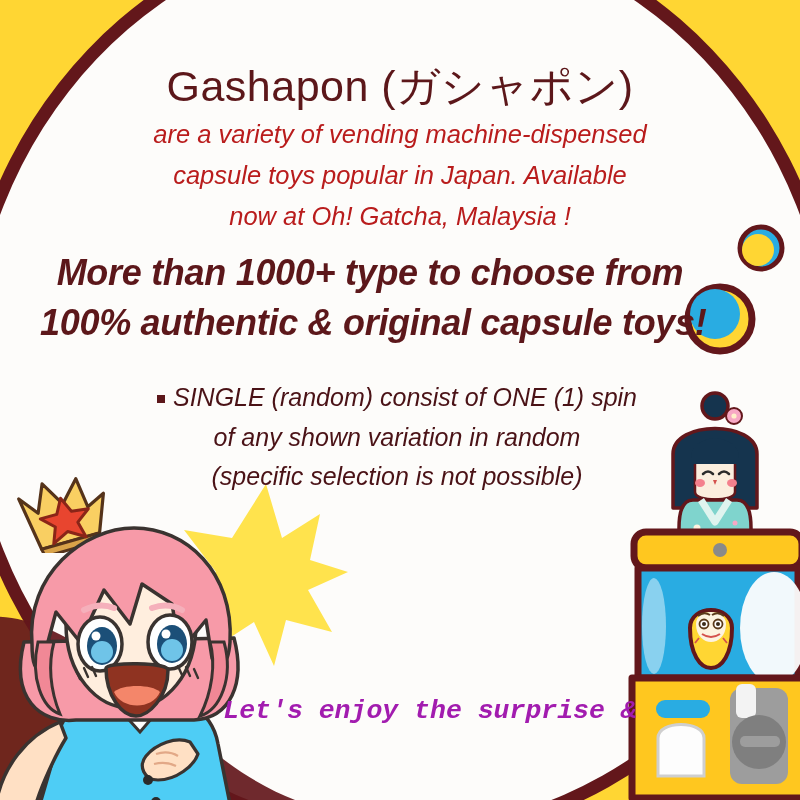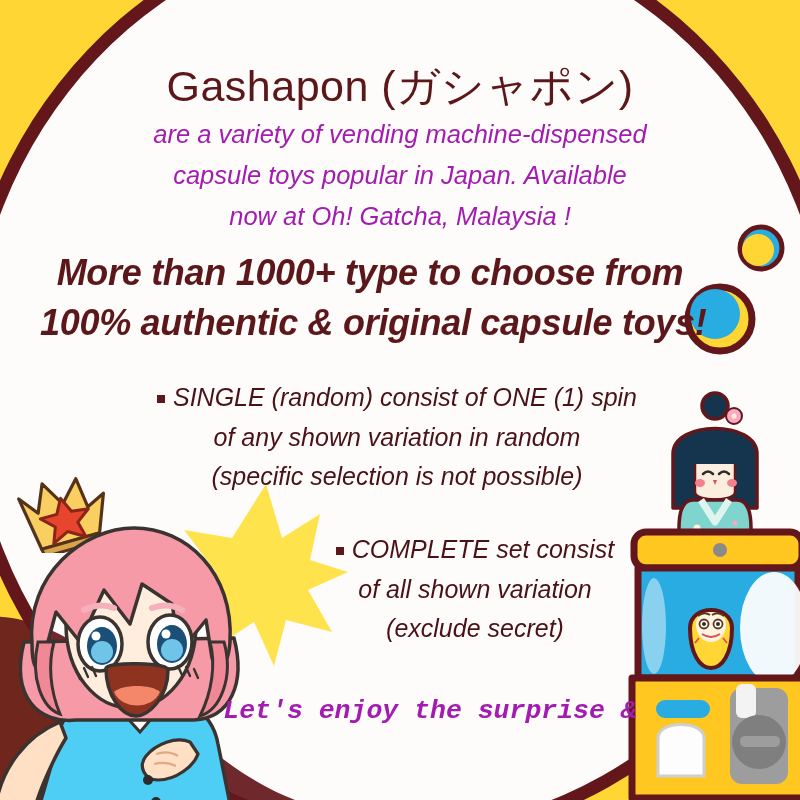--- a/index.html
+++ b/index.html
@@ -53,21 +53,21 @@
     color: #5c171a;
   }
   .subtitle {
     position: absolute;
     top: 114px;
     left: 100px;
     width: 600px;
     font-size: 25.5px;
     font-style: italic;
     line-height: 41px;
-    color: #a21caf;
+    color: #b91c1c;
   }
   .highlight {
     position: absolute;
     top: 248px;
     left: 40px;
     width: 660px;
     font-size: 36px;
     font-weight: bold;
     font-style: italic;
     line-height: 50px;
@@ -298,24 +298,19 @@
       <span class="line">More than 1000+ type to choose from</span>
       <span class="line">100% authentic &amp; original capsule toys!</span>
     </div>
 
     <div class="bullet-block bullet-single">
       <span class="line"><span class="sq-bullet"></span><span>SINGLE (random) consist of ONE (1) spin</span></span>
       <span class="line">of any shown variation in random</span>
       <span class="line">(specific selection is not possible)</span>
     </div>
 
-    <div class="bullet-block bullet-complete">
-      <span class="line"><span class="sq-bullet"></span><span>COMPLETE set consist</span></span>
-      <span class="line">of all shown variation</span>
-      <span class="line">(exclude secret)</span>
-    </div>
 
     <div class="closing">
       <span class="line">Let's enjoy the surprise &amp;</span>
     </div>
 
   </div>
 </div>
 
 </body></html>

